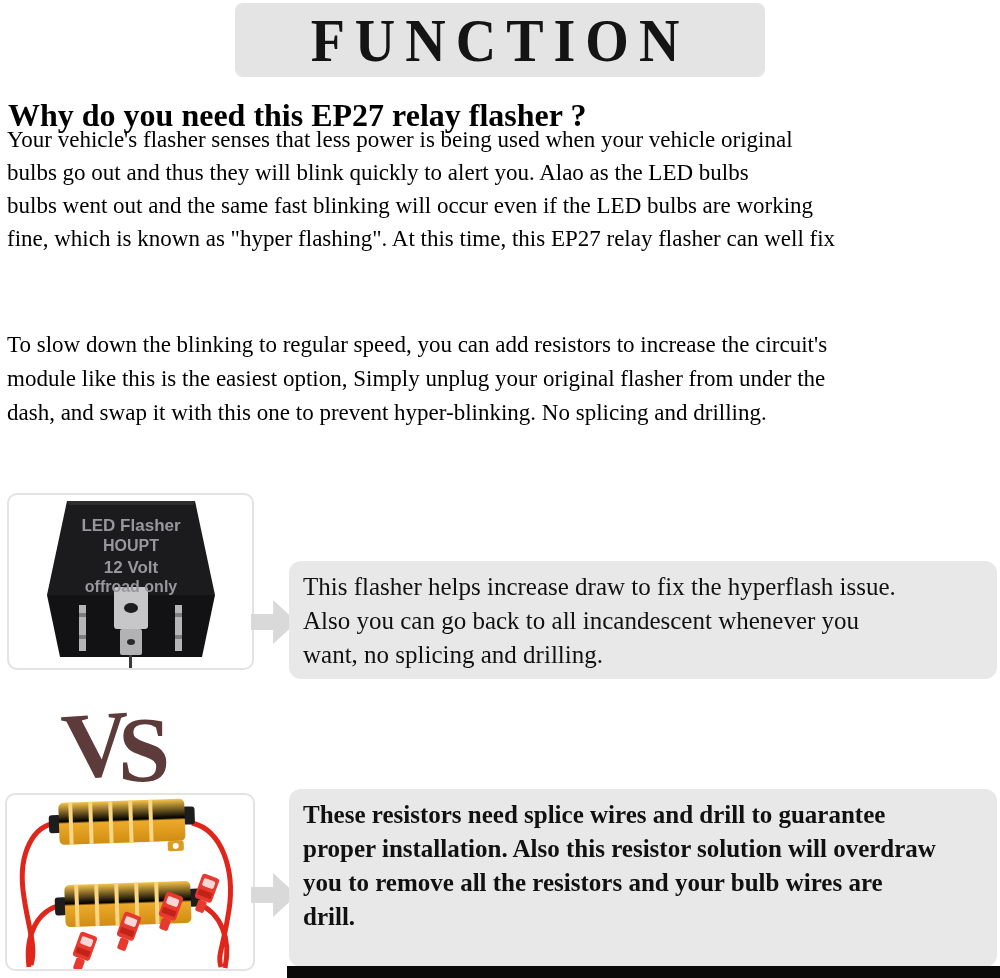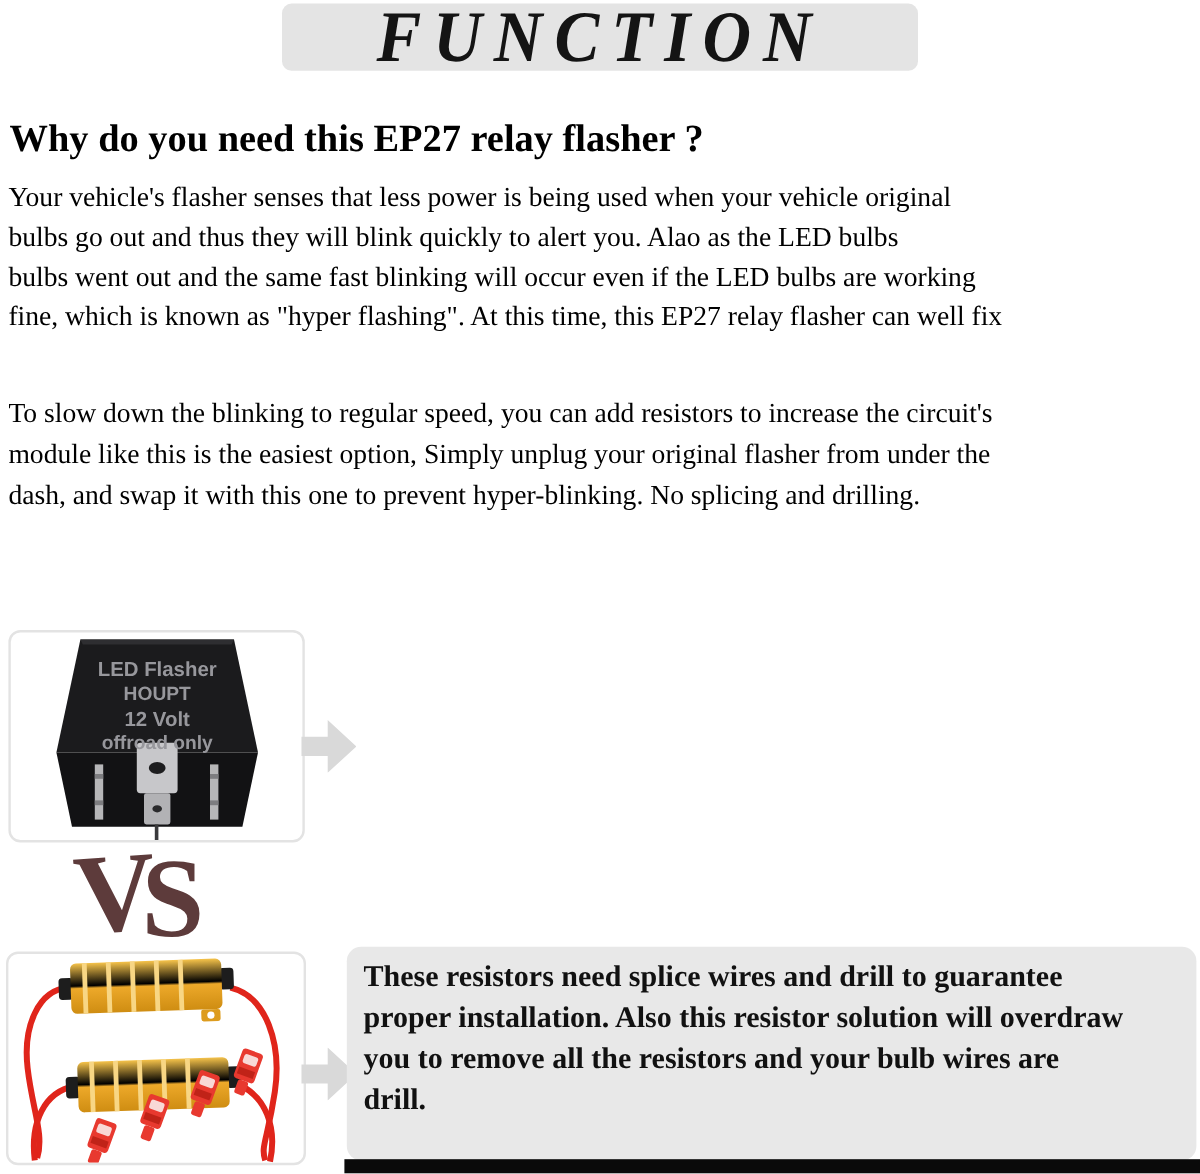--- a/index.html
+++ b/index.html
@@ -5,45 +5,45 @@
   html,body{margin:0;padding:0;}
   body{
     width:1000px;height:978px;background:#ffffff;overflow:hidden;
     font-family:"Liberation Serif", serif;color:#000;
     position:relative;
   }
   .canvas{position:absolute;left:0;top:0;width:1000px;height:978px;}
 
   
   .banner{
-    position:absolute;left:235px;top:3px;width:530px;height:56px;
+    position:absolute;left:235px;top:3px;width:530px;height:74px;
     background:#e4e4e4;border-radius:8px;
-    display:flex;align-items:center;justify-content:center;font-style:italic;
+    display:flex;align-items:center;justify-content:center;
   }
   .banner-text{
     font-family:"Liberation Serif",serif;font-weight:700;font-size:56px;
     letter-spacing:10px;color:#141414;transform:scaleY(1.08);white-space:nowrap;
   }
 
   
   .heading{
     position:absolute;left:8px;top:97px;
     font-size:32px;font-weight:700;white-space:nowrap;
   }
   .para{position:absolute;left:7px;font-size:23px;}
   .para .line{white-space:nowrap;}
-  .para1{top:148px;line-height:33px;}
+  .para1{top:123px;line-height:33px;}
   .para2{top:328px;line-height:34px;}
 
   
   .img-frame{
     position:absolute;background:#fff;border:2px solid #e3e3e3;border-radius:10px;
     box-sizing:border-box;overflow:hidden;
   }
-  .frame-flasher{left:7px;top:525px;width:247px;height:177px;}
+  .frame-flasher{left:7px;top:493px;width:247px;height:177px;}
   .frame-resistor{left:5px;top:793px;width:250px;height:178px;}
 
   
   .callout{
     position:absolute;left:289px;width:708px;background:#e8e8e8;border-radius:12px;
     box-sizing:border-box;padding:9px 14px;font-size:25px;color:#111;
   }
   .callout .line{white-space:nowrap;line-height:34px;}
   .callout1{top:561px;height:118px;}
   .callout2{top:789px;height:178px;font-weight:bold;}
@@ -118,20 +118,25 @@
 
       <text x="122" y="36" text-anchor="middle" font-size="17" font-weight="bold" fill="#97979c">LED Flasher</text>
       <text x="122" y="56" text-anchor="middle" font-size="16" font-weight="bold" fill="#97979c">HOUPT</text>
       <text x="122" y="78" text-anchor="middle" font-size="17" font-weight="bold" fill="#97979c">12 Volt</text>
       <text x="122" y="97" text-anchor="middle" font-size="16" font-weight="bold" fill="#97979c">offroad only</text>
     </svg>
   </div>
 
   <div class="arrow arrow1"></div>
 
+  <div class="callout callout1">
+    <div class="line">This flasher helps increase draw to fix the hyperflash issue.</div>
+    <div class="line">Also you can go back to all incandescent whenever you</div>
+    <div class="line">want, no splicing and drilling.</div>
+  </div>
 
   <div class="vs"><span class="v">V</span><span class="s">S</span></div>
 
   <div class="img-frame frame-resistor">
     <svg width="246" height="174" viewBox="0 0 246 174">
       <defs>
         <linearGradient id="gold" x1="0" y1="0" x2="0" y2="1">
           <stop offset="0" stop-color="#f6c34a"></stop>
           <stop offset="0.45" stop-color="#edа92a"></stop>
           <stop offset="0.5" stop-color="#eda92a"></stop>

